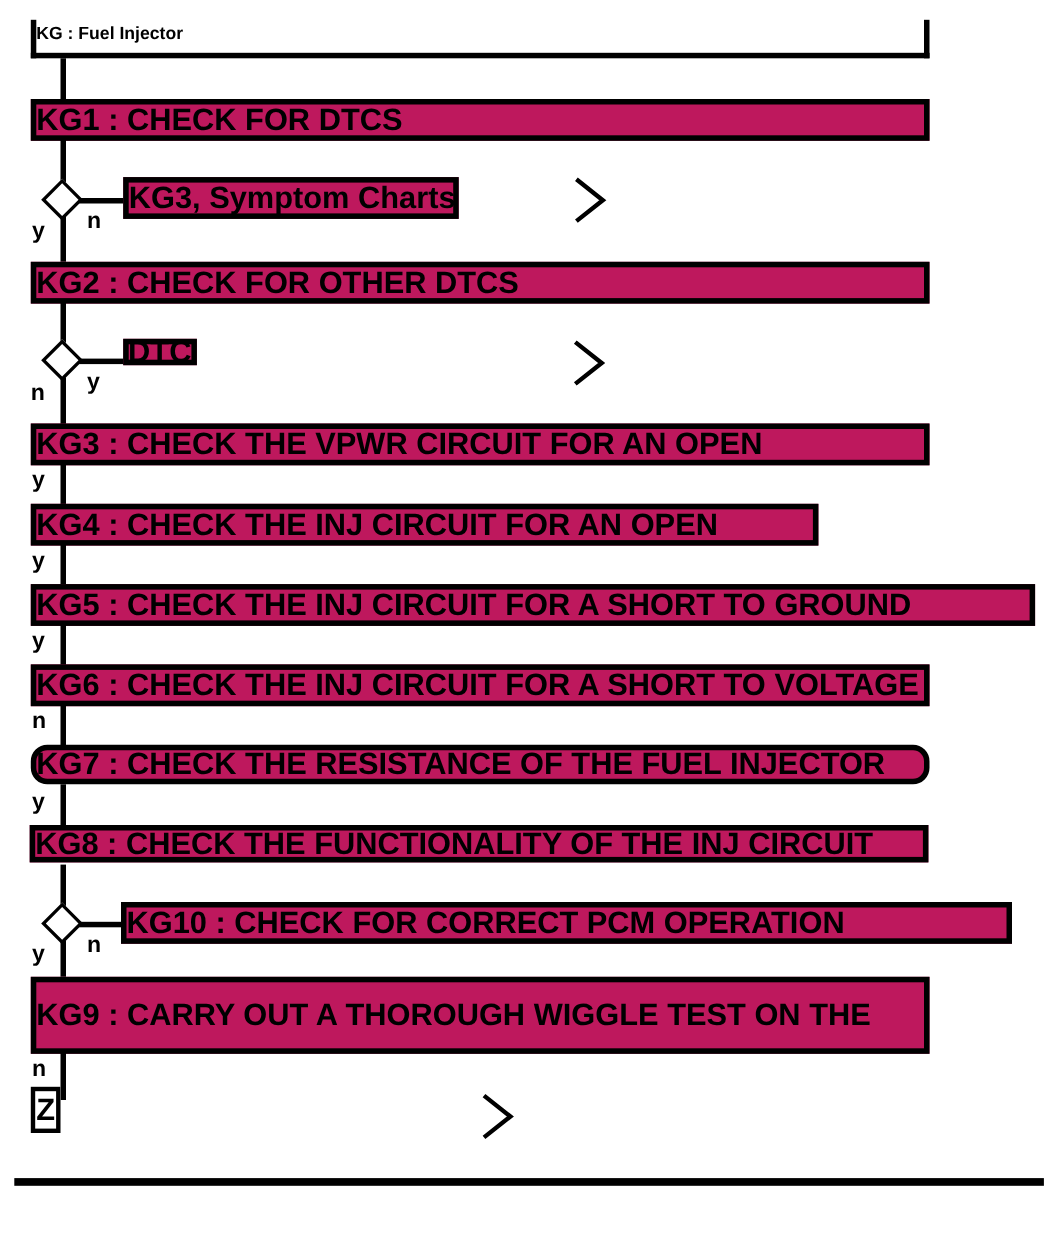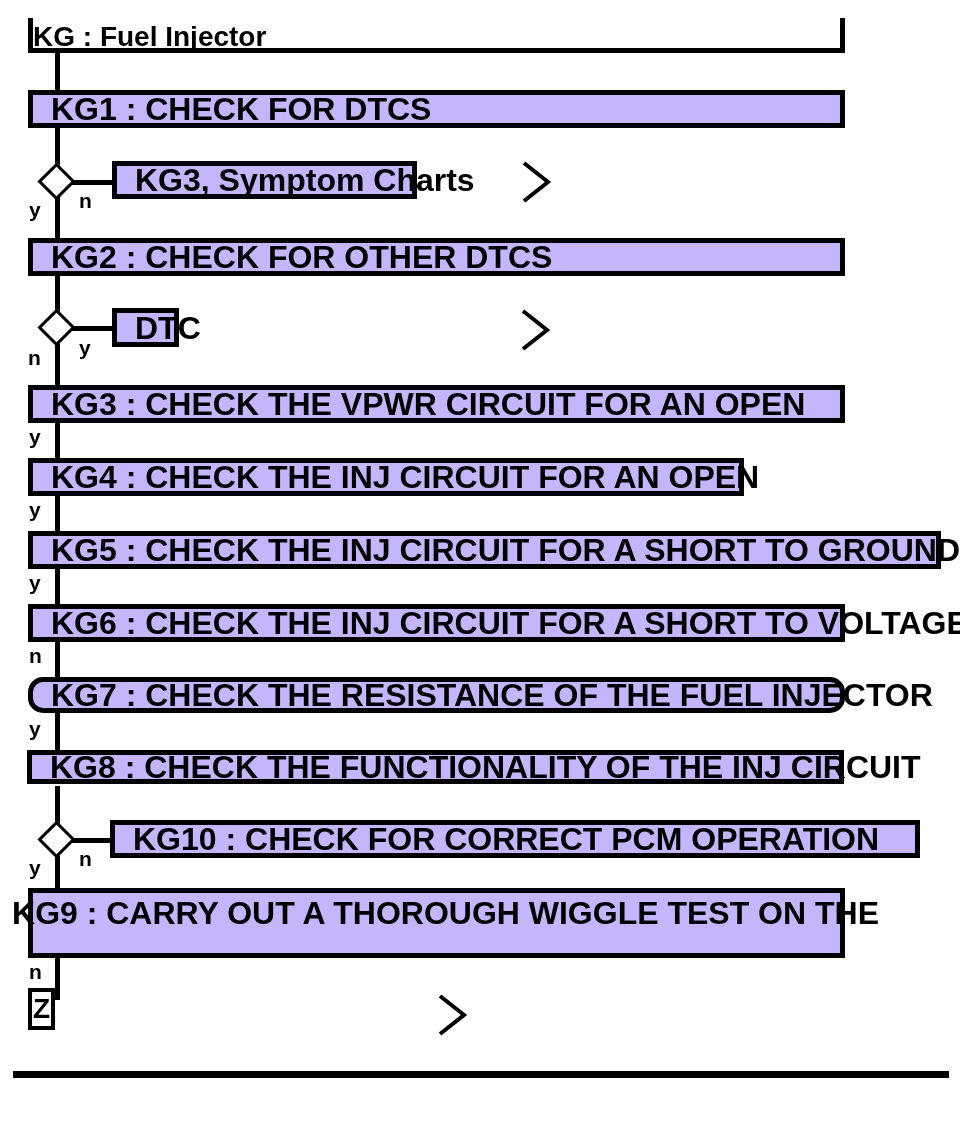--- a/index.html
+++ b/index.html
@@ -1,29 +1,29 @@
 <!DOCTYPE html>
 <html><head>
 <meta charset="utf-8">
 <style>
   html,body{margin:0;padding:0;background:#fff;}
   #stage{position:relative;width:960px;height:1130px;background:#fff;overflow:hidden;
          font-family:"Liberation Sans",sans-serif;color:#000;}
-  .box{position:absolute;box-sizing:border-box;border:5px solid #000;background:#c4b5fd;
-       display:flex;align-items:center;padding-left:18px;
-       font-weight:bold;font-size:32px;line-height:1;white-space:nowrap;}
-  .box.multiline{flex-direction:row;align-items:flex-start;justify-content:center;
+  .box{position:absolute;box-sizing:border-box;border:5px solid #000;background:#be185d;
+       display:flex;align-items:center;padding-left:0;
+       font-weight:bold;font-size:28px;line-height:1;white-space:nowrap;}
+  .box.multiline{flex-direction:column;align-items:flex-start;justify-content:center;
        line-height:1.3;white-space:nowrap;}
   .vline,.hline{position:absolute;background:#000;}
   .diamond{position:absolute;box-sizing:border-box;width:27px;height:27px;
        border:3px solid #000;background:#fff;transform:rotate(45deg);}
   .lbl{position:absolute;font-weight:bold;font-size:21px;line-height:1;}
   .chev{position:absolute;}
   .chev svg{display:block;}
-  .title{position:absolute;font-weight:bold;font-size:28px;line-height:1;white-space:nowrap;}
+  .title{position:absolute;font-weight:bold;font-size:16px;line-height:1;white-space:nowrap;}
   .bracket{position:absolute;box-sizing:border-box;border-left:5px solid #000;
        border-right:5px solid #000;border-bottom:5px solid #000;}
   .term{position:absolute;box-sizing:border-box;border:4px solid #000;background:#fff;
        display:flex;align-items:center;justify-content:center;
        font-weight:bold;font-size:28px;line-height:1;}
   .rule{position:absolute;background:#000;}
 </style>
 </head>
 <body>
 
@@ -58,21 +58,21 @@
   <div class="box" style="left:28px;top:238px;width:817px;height:38px;">
     <span>KG2 : CHECK FOR OTHER DTCS</span>
   </div>
 
   <div class="vline" style="left:55px;top:274px;width:5px;height:40px;"></div>
 
   <div class="diamond" style="left:43px;top:314px;"></div>
   <div class="lbl" style="left:28px;top:347px;">n</div>
   <div class="lbl" style="left:79px;top:337px;">y</div>
   <div class="hline" style="left:72px;top:326px;width:42px;height:5px;"></div>
-  <div class="box" style="left:112px;top:308px;width:67px;height:39px;">
+  <div class="box" style="left:112px;top:308px;width:67px;height:24px;justify-content:flex-end;">
     <span>DTC</span>
   </div>
   <div class="chev" style="left:519px;top:307px;">
     <svg width="32" height="46" viewBox="0 0 32 46">
       <polyline points="4,4 28,23 4,42" fill="none" stroke="#000" stroke-width="4"></polyline>
     </svg>
   </div>
 
   <div class="vline" style="left:55px;top:343px;width:5px;height:43px;"></div>
 

